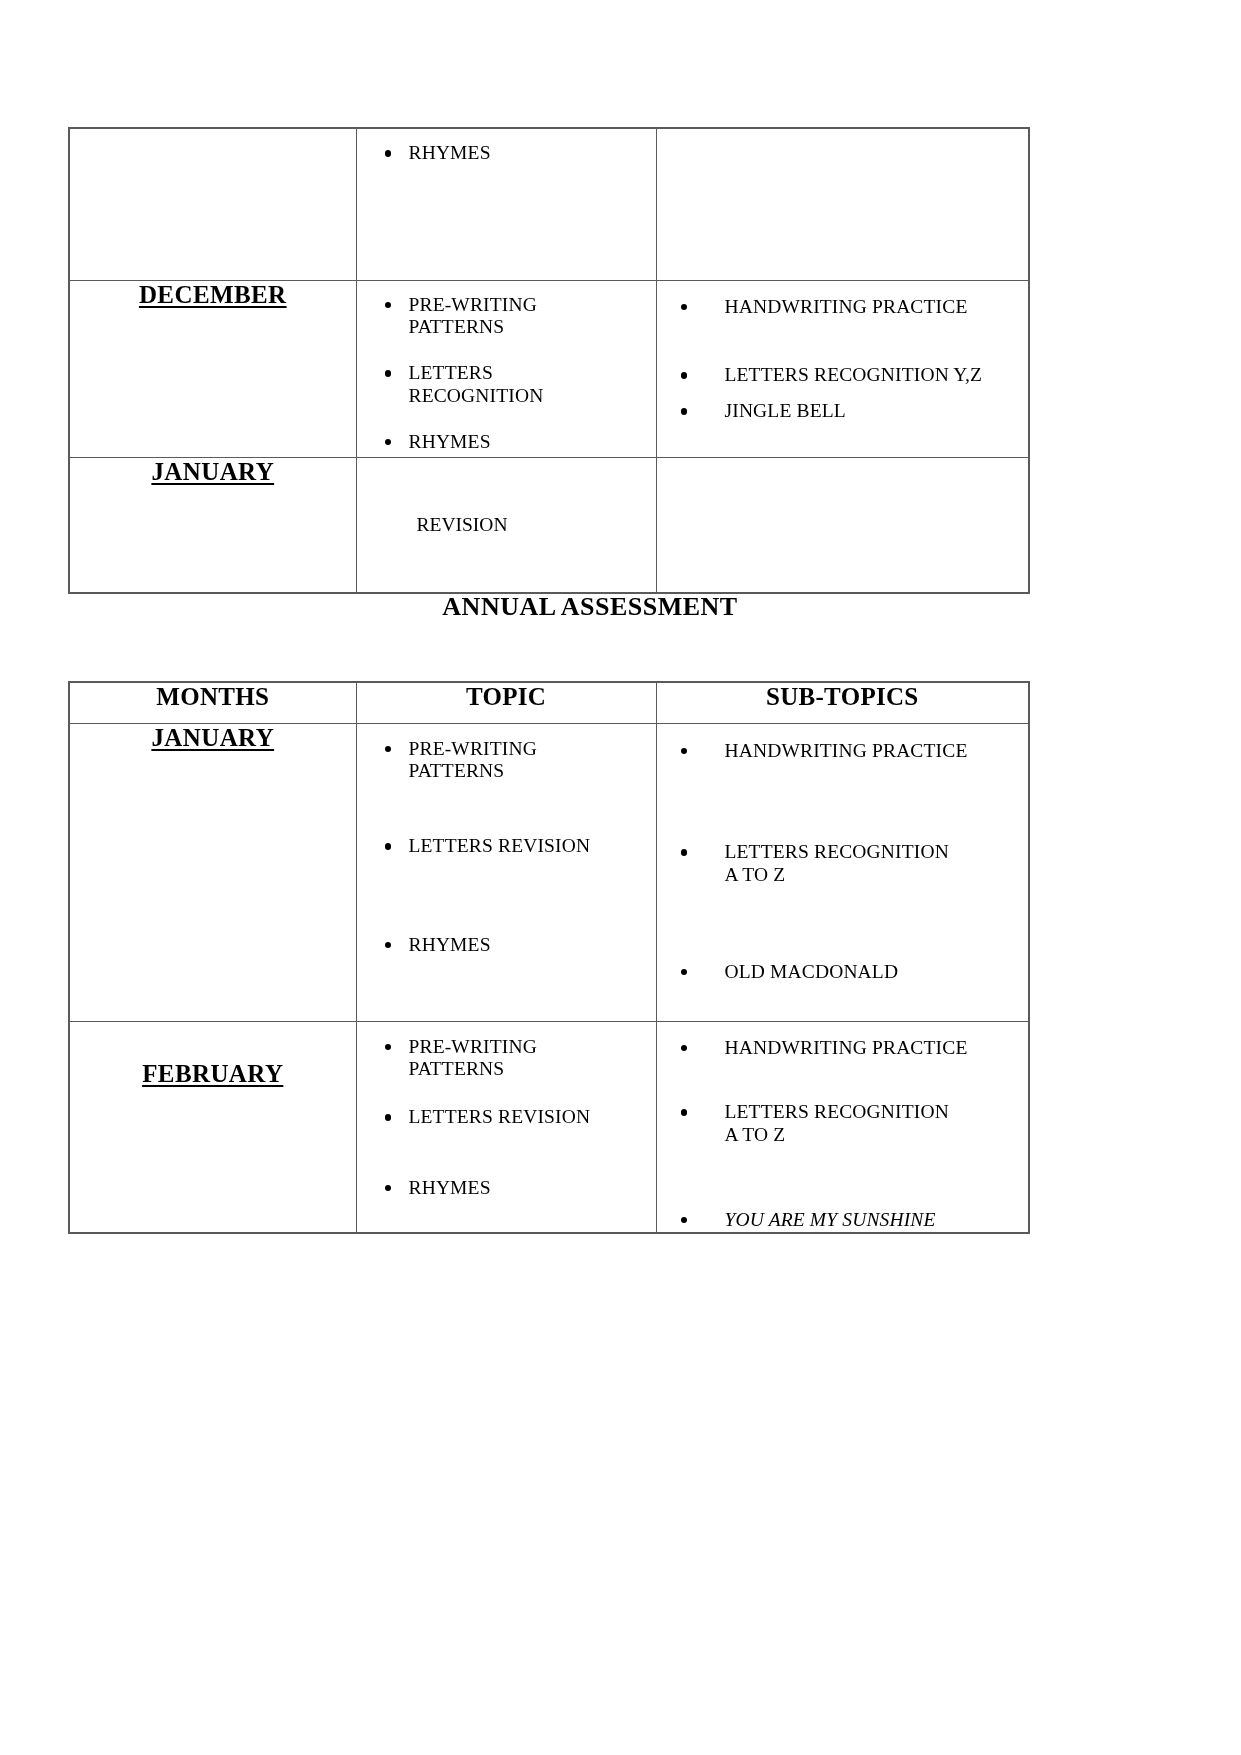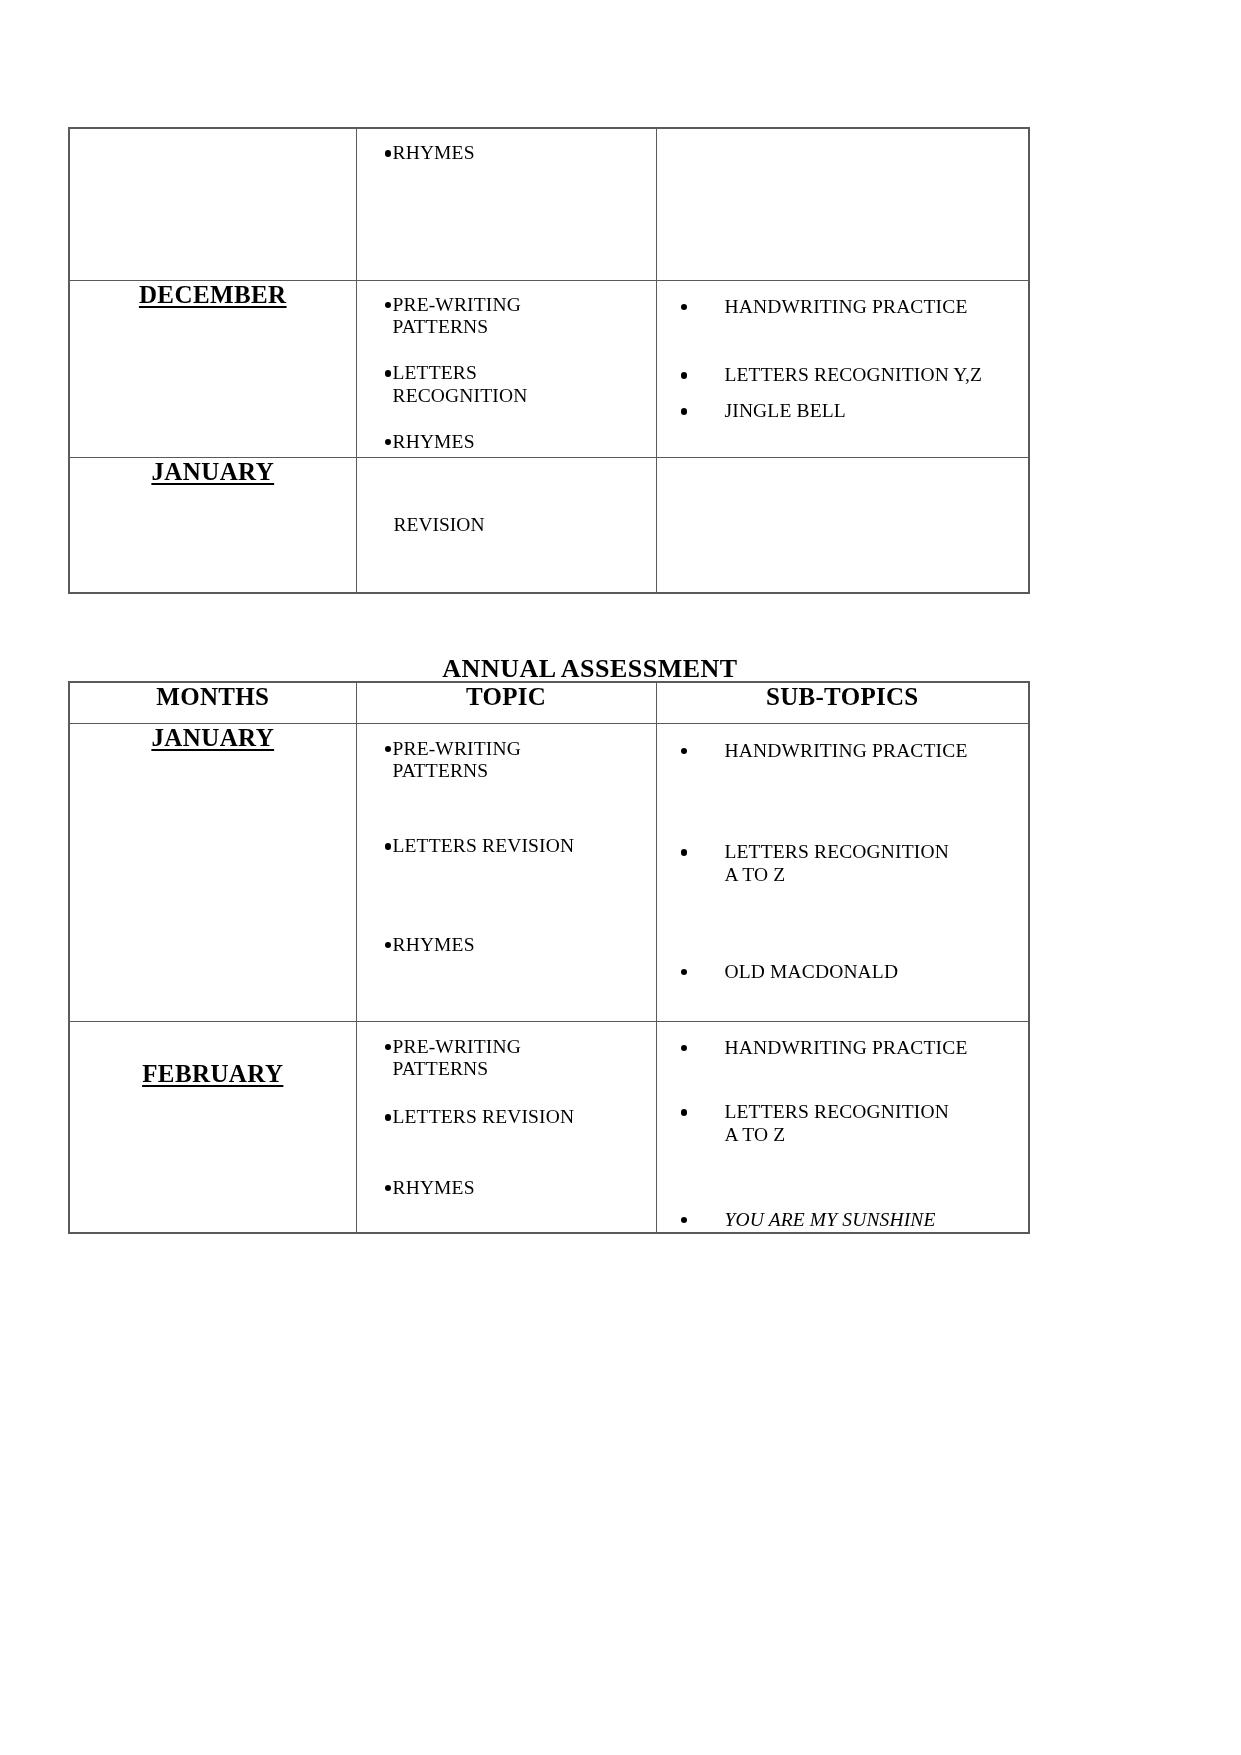--- a/index.html
+++ b/index.html
@@ -86,21 +86,21 @@
   ul.bullets {
     list-style: none;
     margin: 0;
     padding: 0;
   }
   ul.bullets > li {
     position: relative;
     font-size: 19.5px;
     line-height: 1.17;
     letter-spacing: 0.15px;
-    padding-left: 36px;
+    padding-left: 52px;
   }
   ul.bullets > li::before {
     content: "";
     position: absolute;
     left: 28px;
     top: 8px;
     width: 6.5px;
     height: 6.5px;
     background: #000;
     border-radius: 50%;
@@ -108,28 +108,28 @@
   ul.bullets.subs > li {
     padding-left: 68px;
   }
   ul.bullets.subs > li::before {
     left: 24px;
   }
   .li-line2 { display: block; }
 
   .plain-cell-text {
     font-size: 19.5px;
-    padding-left: 37px;
+    padding-left: 60px;
   }
 
   
   #annual-heading {
     position: absolute;
     left: 0;
-    top: 654px;
+    top: 592px;
     width: 1180px;
     text-align: center;
     font-weight: bold;
     font-size: 26px;
     letter-spacing: 0.5px;
   }
 </style>
 </head>
 <body>
 

